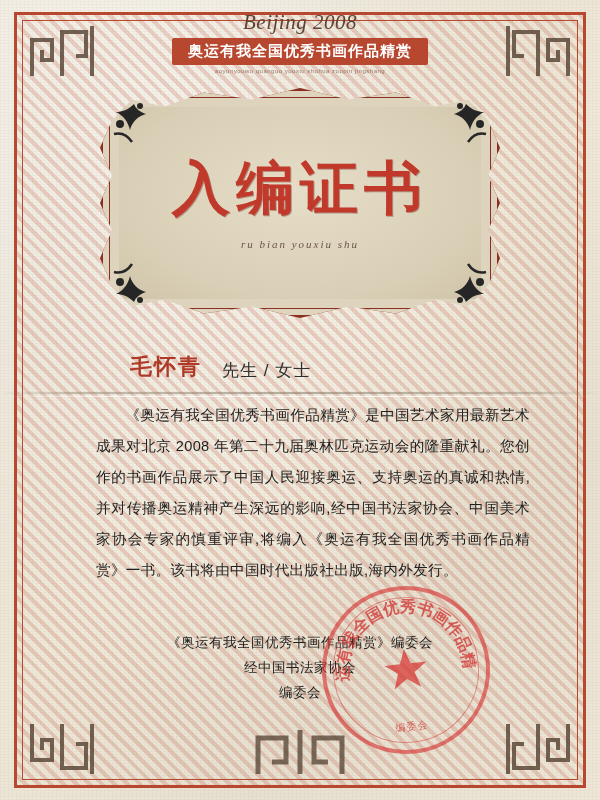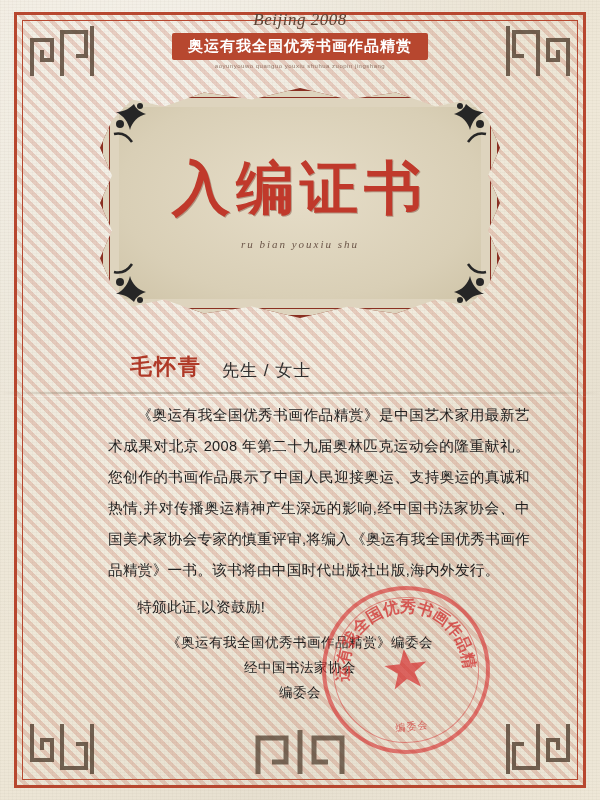--- a/index.html
+++ b/index.html
@@ -96,21 +96,21 @@
   
   .header {
     position: absolute;
     left: 0; right: 0;
     top: 10px;
     text-align: center;
   }
   .beijing-logo {
     font-family: "Liberation Serif", serif;
     font-style: italic;
-    font-size: 17px;
+    font-size: 21px;
     color: #5b4436;
     letter-spacing: 0.5px;
     margin-bottom: 3px;
   }
   .title-banner {
     display: inline-block;
     background: #b7472f;
     color: #ffffff;
     font-size: 15px;
     font-weight: bold;
@@ -206,21 +206,21 @@
   .recipient-suffix {
     font-size: 17px;
     color: #2f2f2f;
     margin-left: 20px;
     letter-spacing: 1px;
   }
 
   
   .body-text {
     position: absolute;
-    left: 108px;
+    left: 96px;
     right: 70px;
     top: 400px;
     font-size: 14.6px;
     line-height: 31px;
     color: #1f1f1f;
     text-align: justify;
     letter-spacing: 0.3px;
   }
   .body-text p {
     margin: 0;
@@ -386,21 +386,20 @@
   <div class="fold-line"></div>
   <div class="fold-line second"></div>
 
   <div class="recipient">
     <div class="recipient-name">毛怀青</div>
     <div class="recipient-suffix">先生 / 女士</div>
   </div>
 
   <div class="body-text">
     <p class="indent">《奥运有我全国优秀书画作品精赏》是中国艺术家用最新艺术成果对北京 2008 年第二十九届奥林匹克运动会的隆重献礼。您创作的书画作品展示了中国人民迎接奥运、支持奥运的真诚和热情,并对传播奥运精神产生深远的影响,经中国书法家协会、中国美术家协会专家的慎重评审,将编入《奥运有我全国优秀书画作品精赏》一书。该书将由中国时代出版社出版,海内外发行。</p>
-    <p class="closing">特颁此证,以资鼓励!</p>
   </div>
 
   <div class="signature">
     <div>《奥运有我全国优秀书画作品精赏》编委会</div>
     <div>经中国书法家协会</div>
     <div>编委会</div>
   </div>
 
   <div class="seal">
     <div class="seal-inner-ring"></div>

